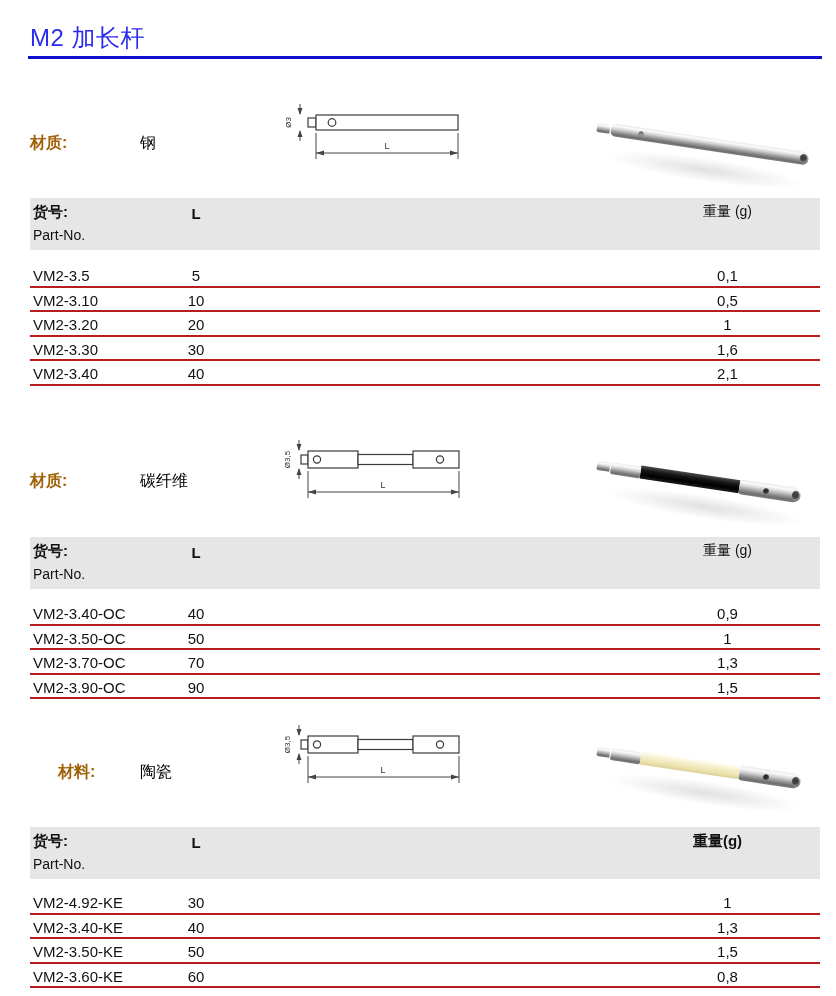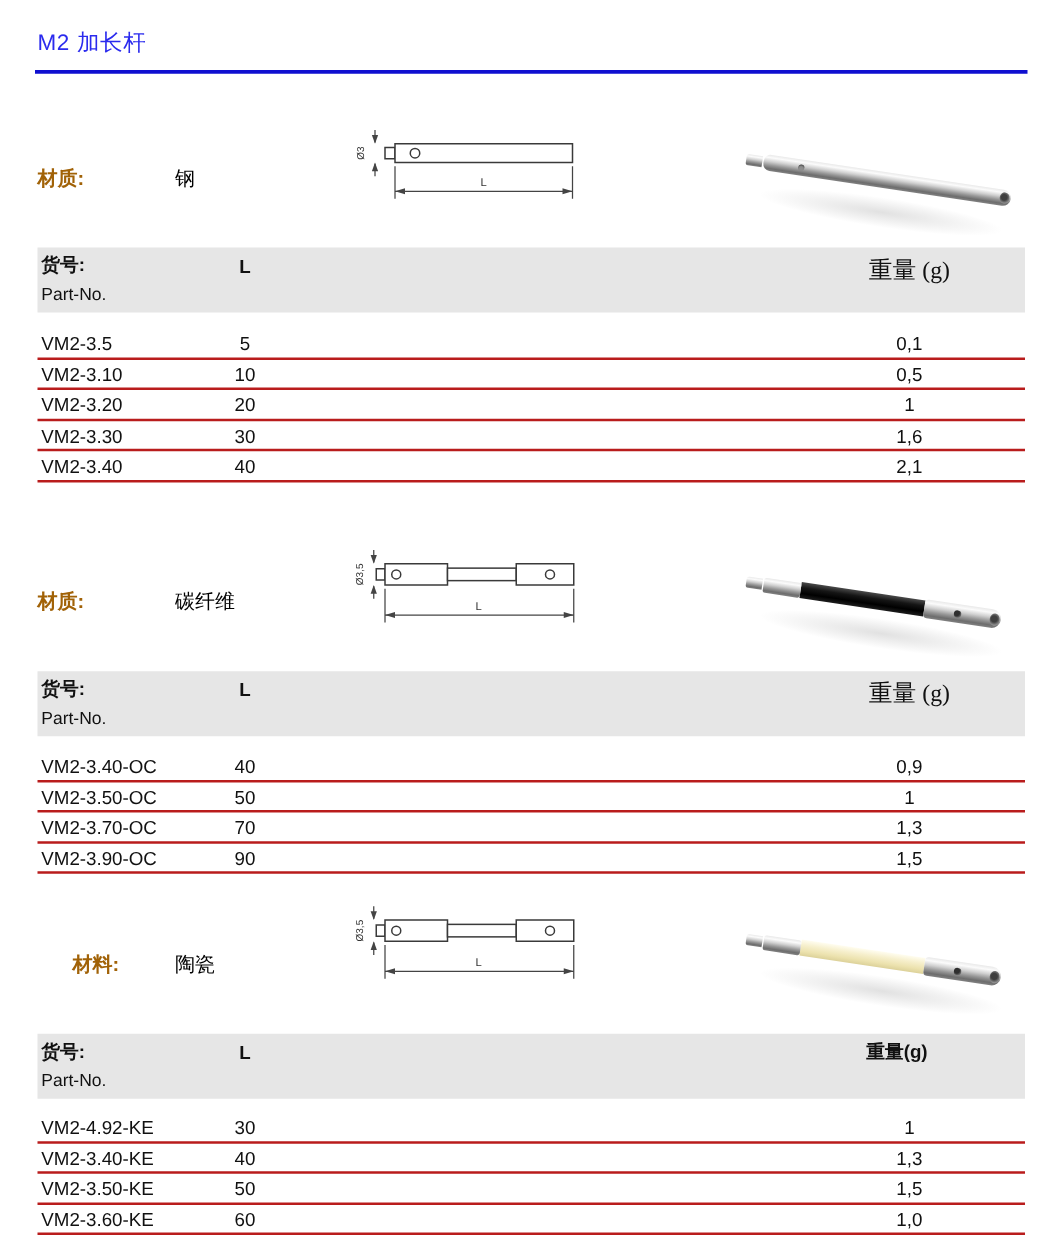--- a/index.html
+++ b/index.html
@@ -3,21 +3,21 @@
 <meta charset="utf-8">
 <style>
   * { margin:0; padding:0; box-sizing:border-box; }
   html,body { background:#ffffff; }
   .page {
     position:relative; width:836px; height:996px; background:#ffffff;
     font-family:"Liberation Sans", sans-serif; color:#111; overflow:hidden;
   }
   
   .page-title {
-    position:absolute; left:30px; top:22px; font-size:18px; font-weight:500;
+    position:absolute; left:30px; top:22px; font-size:24px; font-weight:500;
     color:#2b2bee; letter-spacing:0.5px;
   }
   .title-rule {
     position:absolute; left:28px; top:56px; width:794px; height:3px;
     background:#0f0fd0;
   }
   
   .material-label { position:absolute; left:30px; font-size:16px; font-weight:bold; color:#a16207; }
   .material-value { position:absolute; left:140px; font-size:16px; color:#000; }
   
@@ -64,21 +64,21 @@
     content:""; position:absolute; right:1px; top:3px; width:8px; height:10px;
     border-radius:50%; background:radial-gradient(circle at 45% 45%, #3f3f3f 35%, #9a9a9a 75%);
   }
   
   .tbl { position:absolute; left:30px; width:790px; font-size:15px; }
   .tbl-header { position:relative; height:52px; background:#e6e6e6; }
   .h-part-cn { position:absolute; left:3px; top:5px; font-weight:bold; font-size:15px; }
   .h-part-en { position:absolute; left:3px; top:29px; font-size:14px; }
   .h-l { position:absolute; left:130px; top:7px; width:72px; text-align:center; font-weight:bold; font-size:15px; }
   .h-weight { position:absolute; left:600px; top:5px; width:195px; text-align:center;
-              font-family:Liberation Serif, serif; font-size:19px; }
+              font-family:Liberation Sans, sans-serif; font-size:14px; }
   .h-weight-bold { font-family:"Liberation Sans",sans-serif; font-weight:bold;
                    transform:translateX(-10px); font-size:15px; }
   .tbl-rows { }
   .row { position:relative; height:24.5px; border-bottom:2px solid #b91c1c; }
   .c-part { position:absolute; left:3px; top:4px; }
   .c-l { position:absolute; left:130px; top:4px; width:72px; text-align:center; }
   .c-w { position:absolute; left:600px; top:4px; width:195px; text-align:center; }
   
   #sec1-label { top:133px; } #sec1-value { top:133px; }
   #sec1-drawing { top:90px; } #sec1-photo { top:95px; }
@@ -298,18 +298,18 @@
 
         <div class="row">
           <span class="c-part">VM2-3.50-KE</span>
           <span class="c-l">50</span>
           <span class="c-w">1,5</span>
         </div>
 
         <div class="row">
           <span class="c-part">VM2-3.60-KE</span>
           <span class="c-l">60</span>
-          <span class="c-w">1,0</span>
+          <span class="c-w">0,8</span>
         </div>
       </div>
   </div>
 
 </div>
 
 </body></html>

